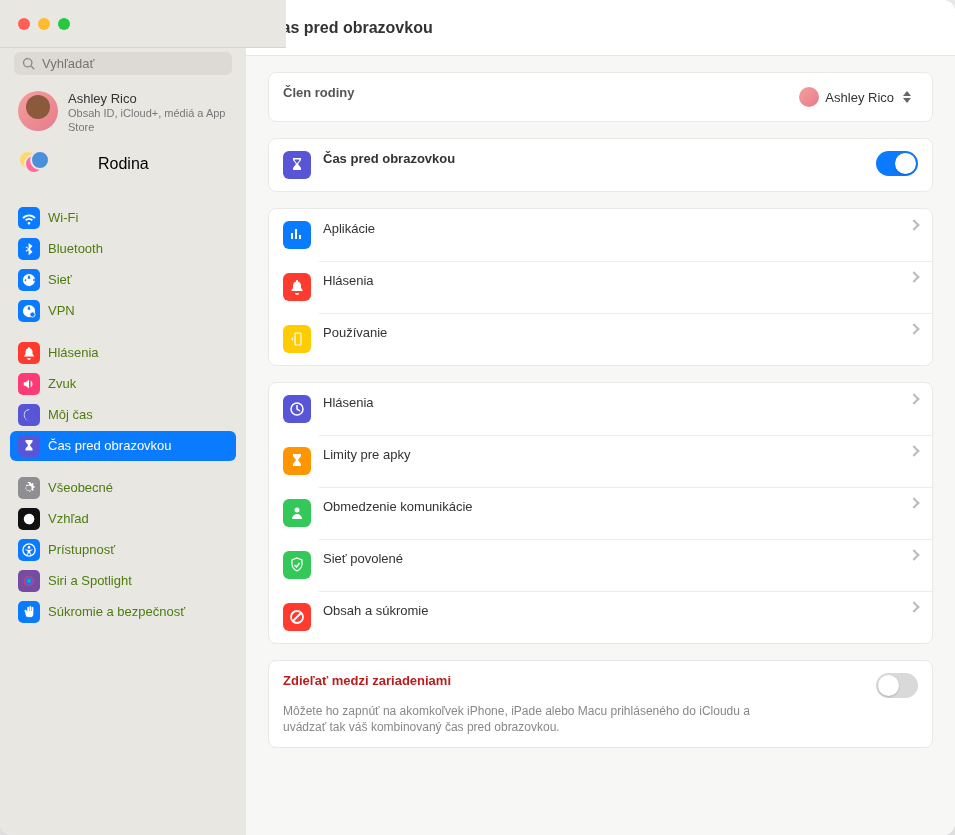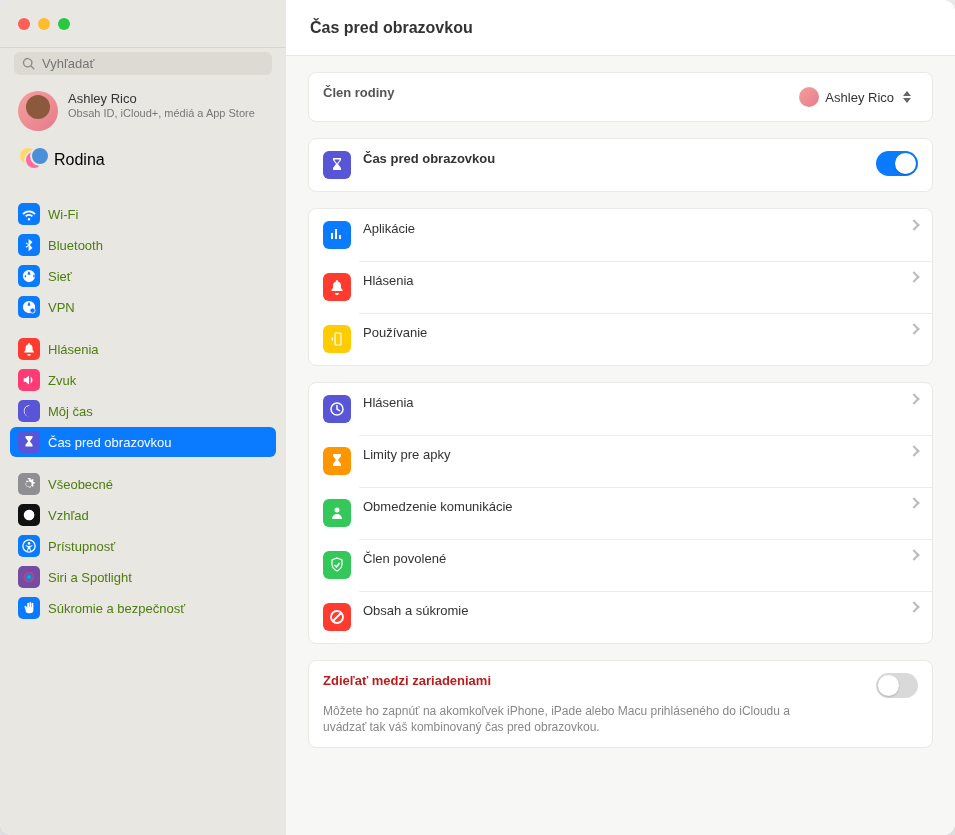--- a/index.html
+++ b/index.html
@@ -5,31 +5,31 @@
     * { box-sizing: border-box; margin: 0; padding: 0; }
     body { font-family: -apple-system, BlinkMacSystemFont, "Segoe UI", Helvetica, Arial, sans-serif; background: #f0f0f0; }
     .window { width: 955px; height: 835px; background: #fff; border-radius: 12px; overflow: hidden; box-shadow: 0 10px 40px rgba(0,0,0,0.2); display: flex; flex-direction: column; position: relative; }
     .titlebar { height: 48px; display: flex; align-items: center; padding: 0 18px; background: #e9e7e2; border-bottom: 1px solid #d8d6d1; position: absolute; top: 0; left: 0; width: 286px; z-index: 10; }
     .traffic { display: flex; gap: 8px; }
     .dot { width: 12px; height: 12px; border-radius: 50%; }
     .dot.red { background: #ff5f57; }
     .dot.yellow { background: #febc2e; }
     .dot.green { background: #28c840; }
     .content { display: flex; flex: 1; height: 100%; }
-    .sidebar { width: 286px; background: #e9e7e2; display: flex; flex-direction: column; padding: 48px 10px 10px 10px; overflow-y: auto; }
+    .sidebar { width: 246px; background: #e9e7e2; display: flex; flex-direction: column; padding: 48px 10px 10px 10px; overflow-y: auto; }
     .search { background: #dddad4; border-radius: 6px; padding: 4px 8px; display: flex; align-items: center; margin: 4px 4px 10px 4px; }
     .search svg { width: 14px; height: 14px; fill: #8a8a8a; margin-right: 6px; }
     .search input { border: none; background: transparent; outline: none; font-size: 13px; color: #666; flex: 1; }
     .profile { display: flex; align-items: flex-start; padding: 6px 8px; margin-bottom: 3px; border-radius: 6px; cursor: default; }
     .avatar-lg { width: 40px; height: 40px; border-radius: 50%; background: linear-gradient(135deg,#f4a09c,#e67b8c); flex-shrink: 0; margin-right: 10px; position: relative; overflow: hidden; }
     .avatar-lg::after { content:""; position:absolute; width:24px; height:24px; background:#8b5a3c; border-radius:50%; top:4px; left:8px; }
     .profile-text { display: flex; flex-direction: column; }
     .profile-name { font-size: 13px; font-weight: 500; color: #333; }
     .profile-sub { font-size: 11px; color: #777; line-height: 1.3; }
-    .family-row { display:flex; align-items:center; padding:6px 8px; margin-bottom:8px; border-radius:6px; cursor:default; }
+    .family-row { display:flex; align-items:center; padding:6px 8px; margin-bottom:8px; border-radius:6px; cursor:default;gap:44px; }
     .family-avatar { width:28px; height:28px; margin-right:8px; position:relative; }
     .family-avatar .c { position:absolute; width:20px; height:20px; border-radius:50%; border:2px solid #e9e7e2; }
     .family-avatar .c1 { background:#ffd966; left:0; top:0; }
     .family-avatar .c2 { background:#ff6b9d; left:6px; top:4px; }
     .family-avatar .c3 { background:#4a90d9; left:12px; top:0; }
     .side-item { display: flex; align-items: center; padding: 4px 8px; border-radius: 6px; margin: 1px 0; cursor: default; font-size: 13px; color: #4d7c0f; }
     .side-item.selected { background: #0a7aff; color: #fff; }
     .side-icon { width: 22px; height: 22px; border-radius: 5px; margin-right: 8px; display: flex; align-items: center; justify-content: center; flex-shrink: 0; }
     .side-icon svg { width: 14px; height: 14px; fill: #fff; }
     .side-sep { height: 10px; }
@@ -321,21 +321,21 @@
       <span class="row-label">Obmedzenie komunikácie</span>
       <div class="chev"></div>
             </div>
             <div class="row">
       <div class="row-icon" style="background:#34c759">
                 <svg viewBox="0 0 16 16">
                   <path d="M8 1l5 2v4c0 4-3 6-5 7-2-1-5-3-5-7V3z" fill="none" stroke="#fff" stroke-width="1.2"></path>
                   <path d="M5.5 8l2 2 3-4" stroke="#fff" stroke-width="1.5" fill="none"></path>
                 </svg>
               </div>
-      <span class="row-label">Člen povolené</span>
+      <span class="row-label">Sieť povolené</span>
       <div class="chev"></div>
             </div>
             <div class="row">
       <div class="row-icon" style="background:#ff3b30">
                 <svg viewBox="0 0 16 16">
                   <circle cx="8" cy="8" r="6" fill="none" stroke="#fff" stroke-width="1.8"></circle>
                   <path d="M4 12L12 4" stroke="#fff" stroke-width="1.8"></path>
                 </svg>
               </div>
       <span class="row-label">Obsah a súkromie</span>

